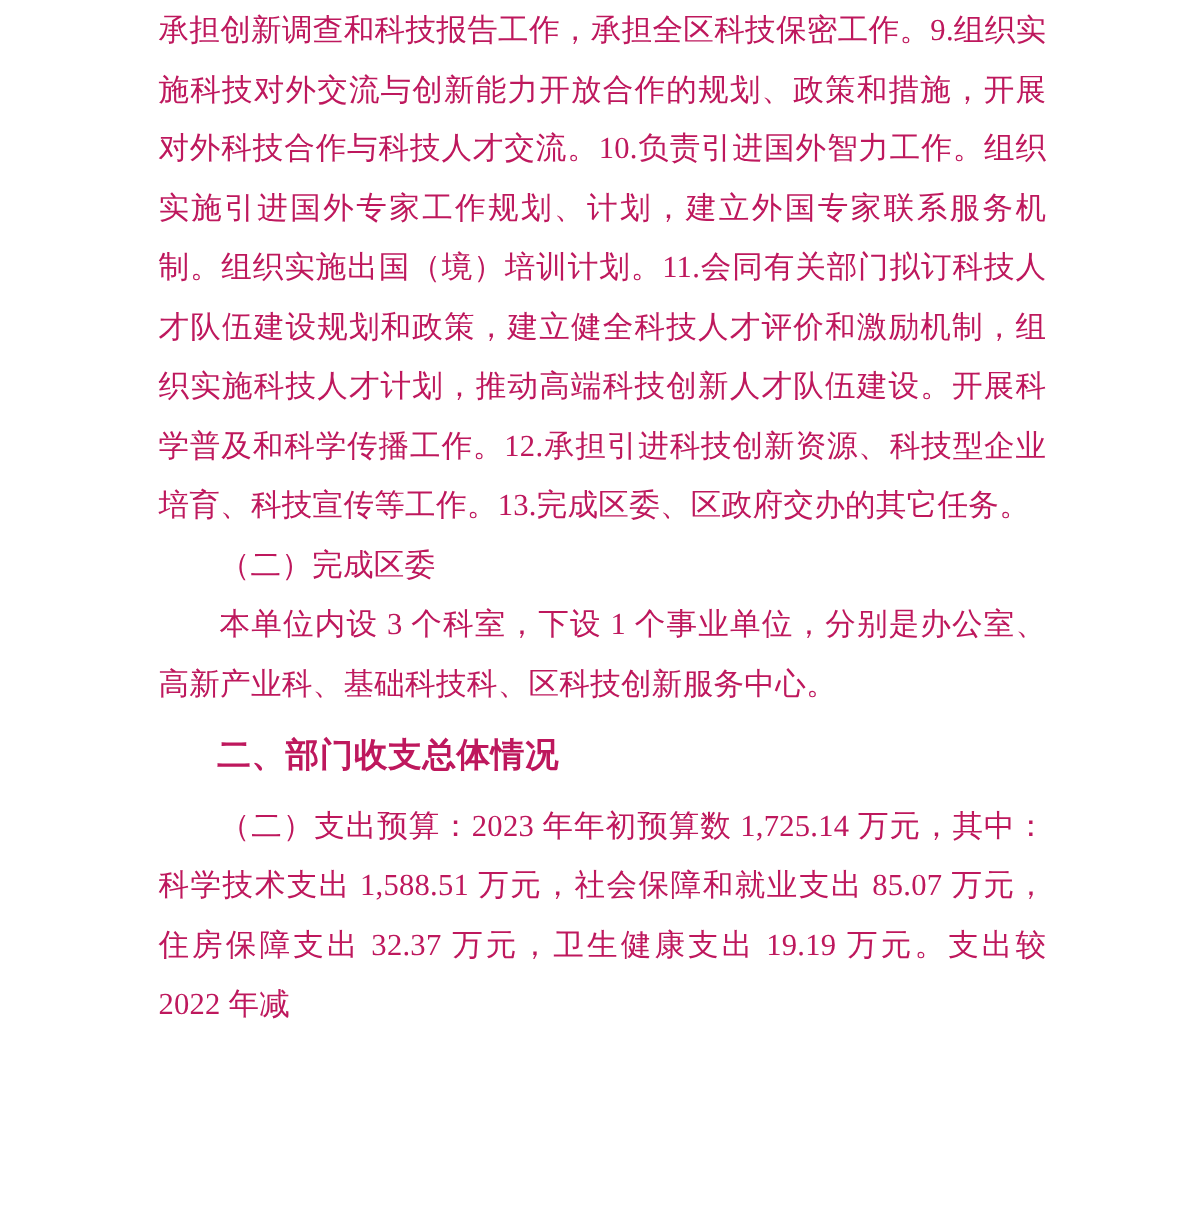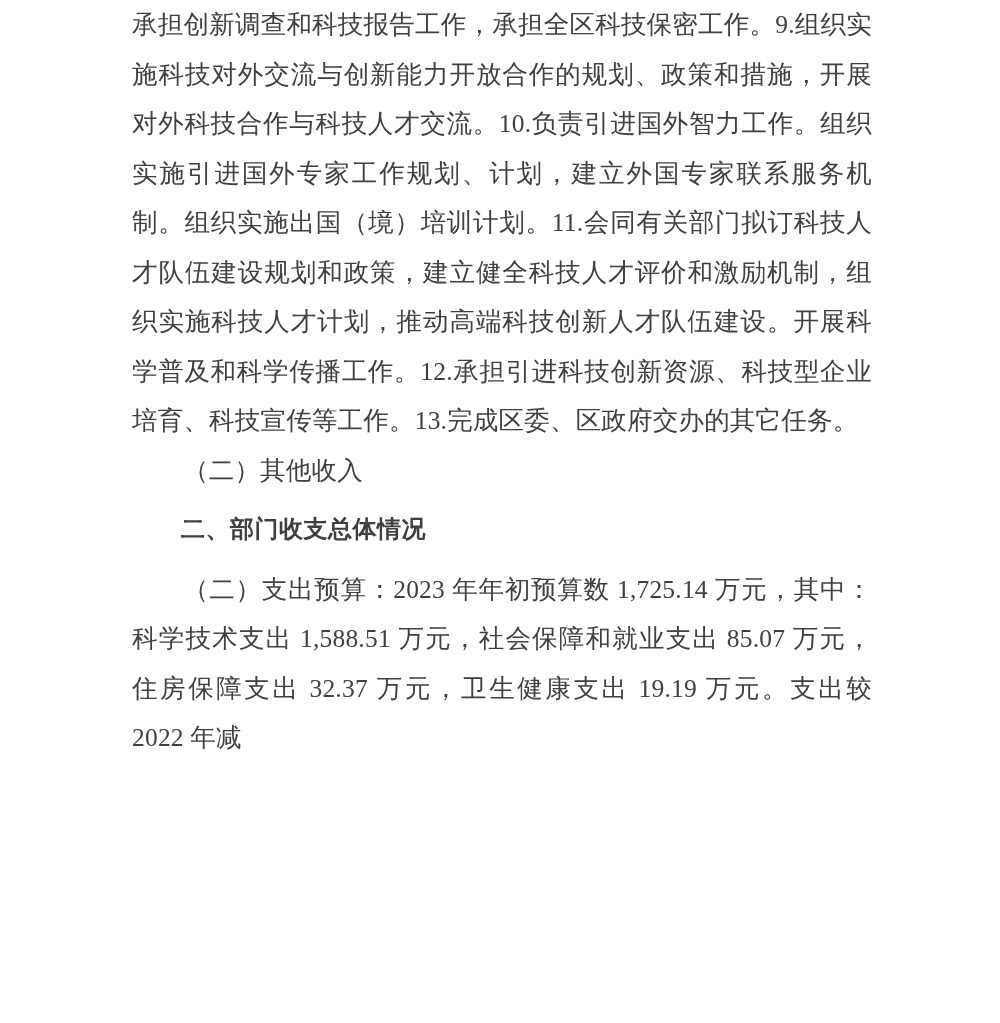--- a/index.html
+++ b/index.html
@@ -7,21 +7,21 @@
     padding: 0;
     background: #ffffff;
   }
   .page {
     position: relative;
     width: 1000px;
     height: 1023px;
     background: #ffffff;
     overflow: hidden;
     font-family: "Liberation Serif", "DejaVu Serif", serif;
-    color: #404040;
+    color: #be185d;
   }
   .body-col {
     position: absolute;
     left: 132px;
     top: 0px;
     width: 740px;
   }
   p {
     margin: 0;
     padding: 0;
@@ -30,38 +30,39 @@
     text-align: justify;
     text-justify: inter-ideograph;
     letter-spacing: 0.2px;
   }
   p.indent {
     text-indent: 51px;
   }
   p.heading {
     font-family: "DejaVu Sans", "Liberation Sans", sans-serif;
     font-weight: bold;
-    font-size: 24px;
+    font-size: 28px;
     text-indent: 49px;
     letter-spacing: 0.5px;
   }
   .spacer-sm {
     height: 10px;
   }
 </style>
 </head>
 <body>
 
 <div class="page">
   <div class="body-col">
 
     <p class="flow">承担创新调查和科技报告工作，承担全区科技保密工作。9.组织实施科技对外交流与创新能力开放合作的规划、政策和措施，开展对外科技合作与科技人才交流。10.负责引进国外智力工作。组织实施引进国外专家工作规划、计划，建立外国专家联系服务机制。组织实施出国（境）培训计划。11.会同有关部门拟订科技人才队伍建设规划和政策，建立健全科技人才评价和激励机制，组织实施科技人才计划，推动高端科技创新人才队伍建设。开展科学普及和科学传播工作。12.承担引进科技创新资源、科技型企业培育、科技宣传等工作。13.完成区委、区政府交办的其它任务。</p>
 
-    <p class="indent">（二）其他收入</p>
+    <p class="indent">（二）完成区委</p>
 
+    <p class="indent">本单位内设 3 个科室，下设 1 个事业单位，分别是办公室、高新产业科、基础科技科、区科技创新服务中心。</p>
 
     <div class="spacer-sm"></div>
 
     <p class="heading">二、部门收支总体情况</p>
 
     <div class="spacer-sm"></div>
 
 
     <p class="indent">（二）支出预算：2023 年年初预算数 1,725.14 万元，其中：科学技术支出 1,588.51 万元，社会保障和就业支出 85.07 万元，住房保障支出 32.37 万元，卫生健康支出 19.19 万元。支出较 2022 年减</p>
 

